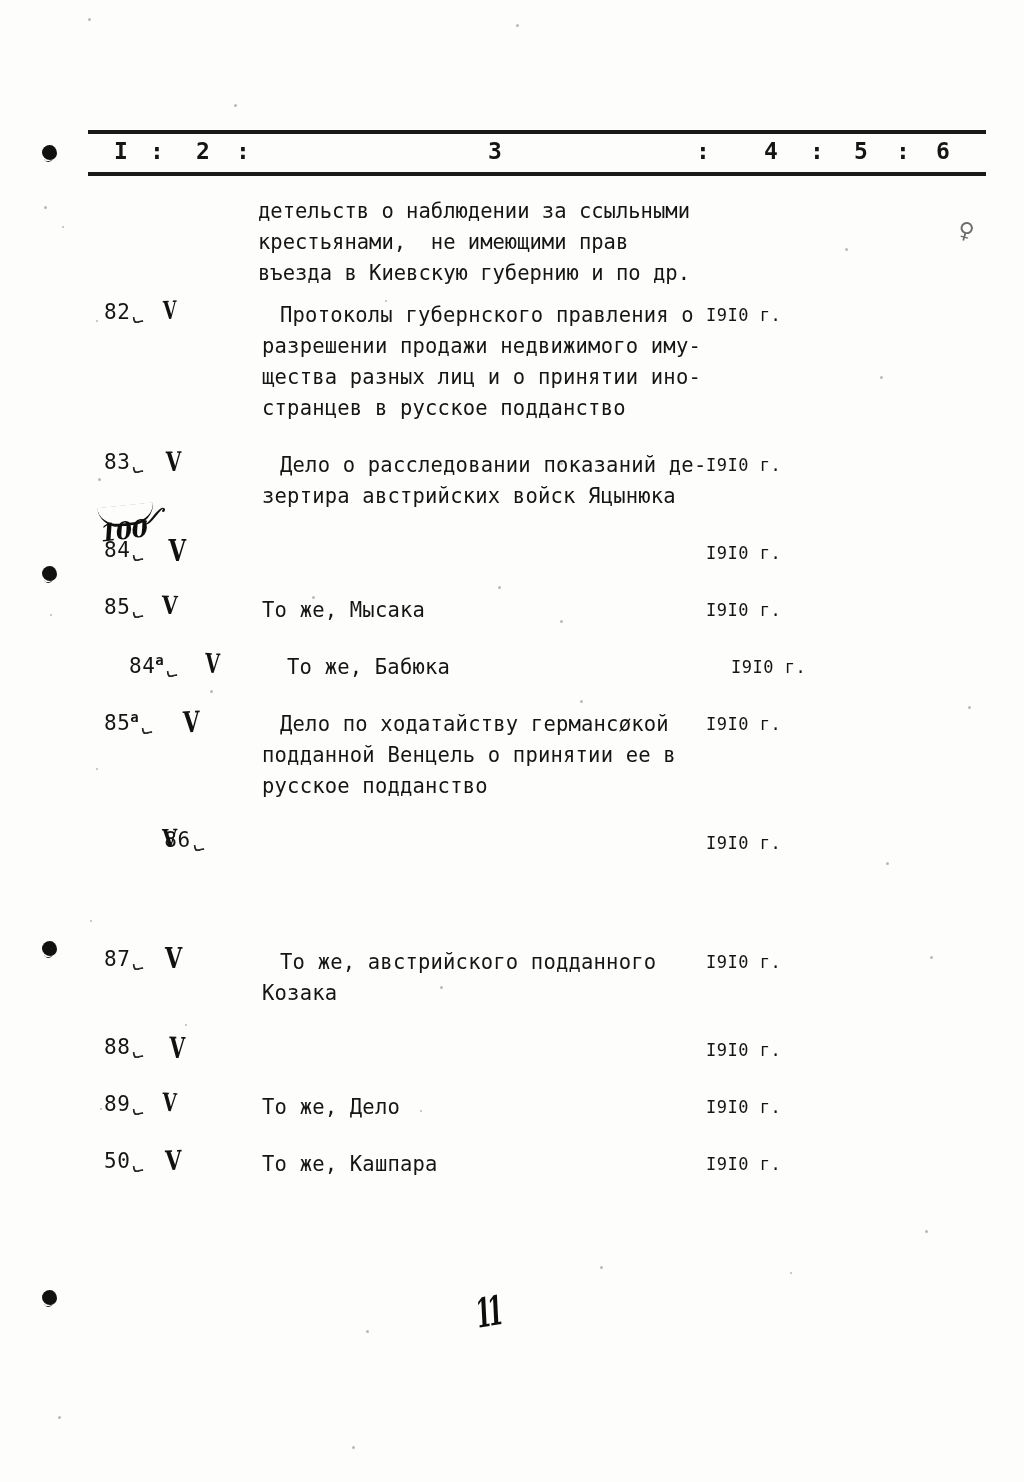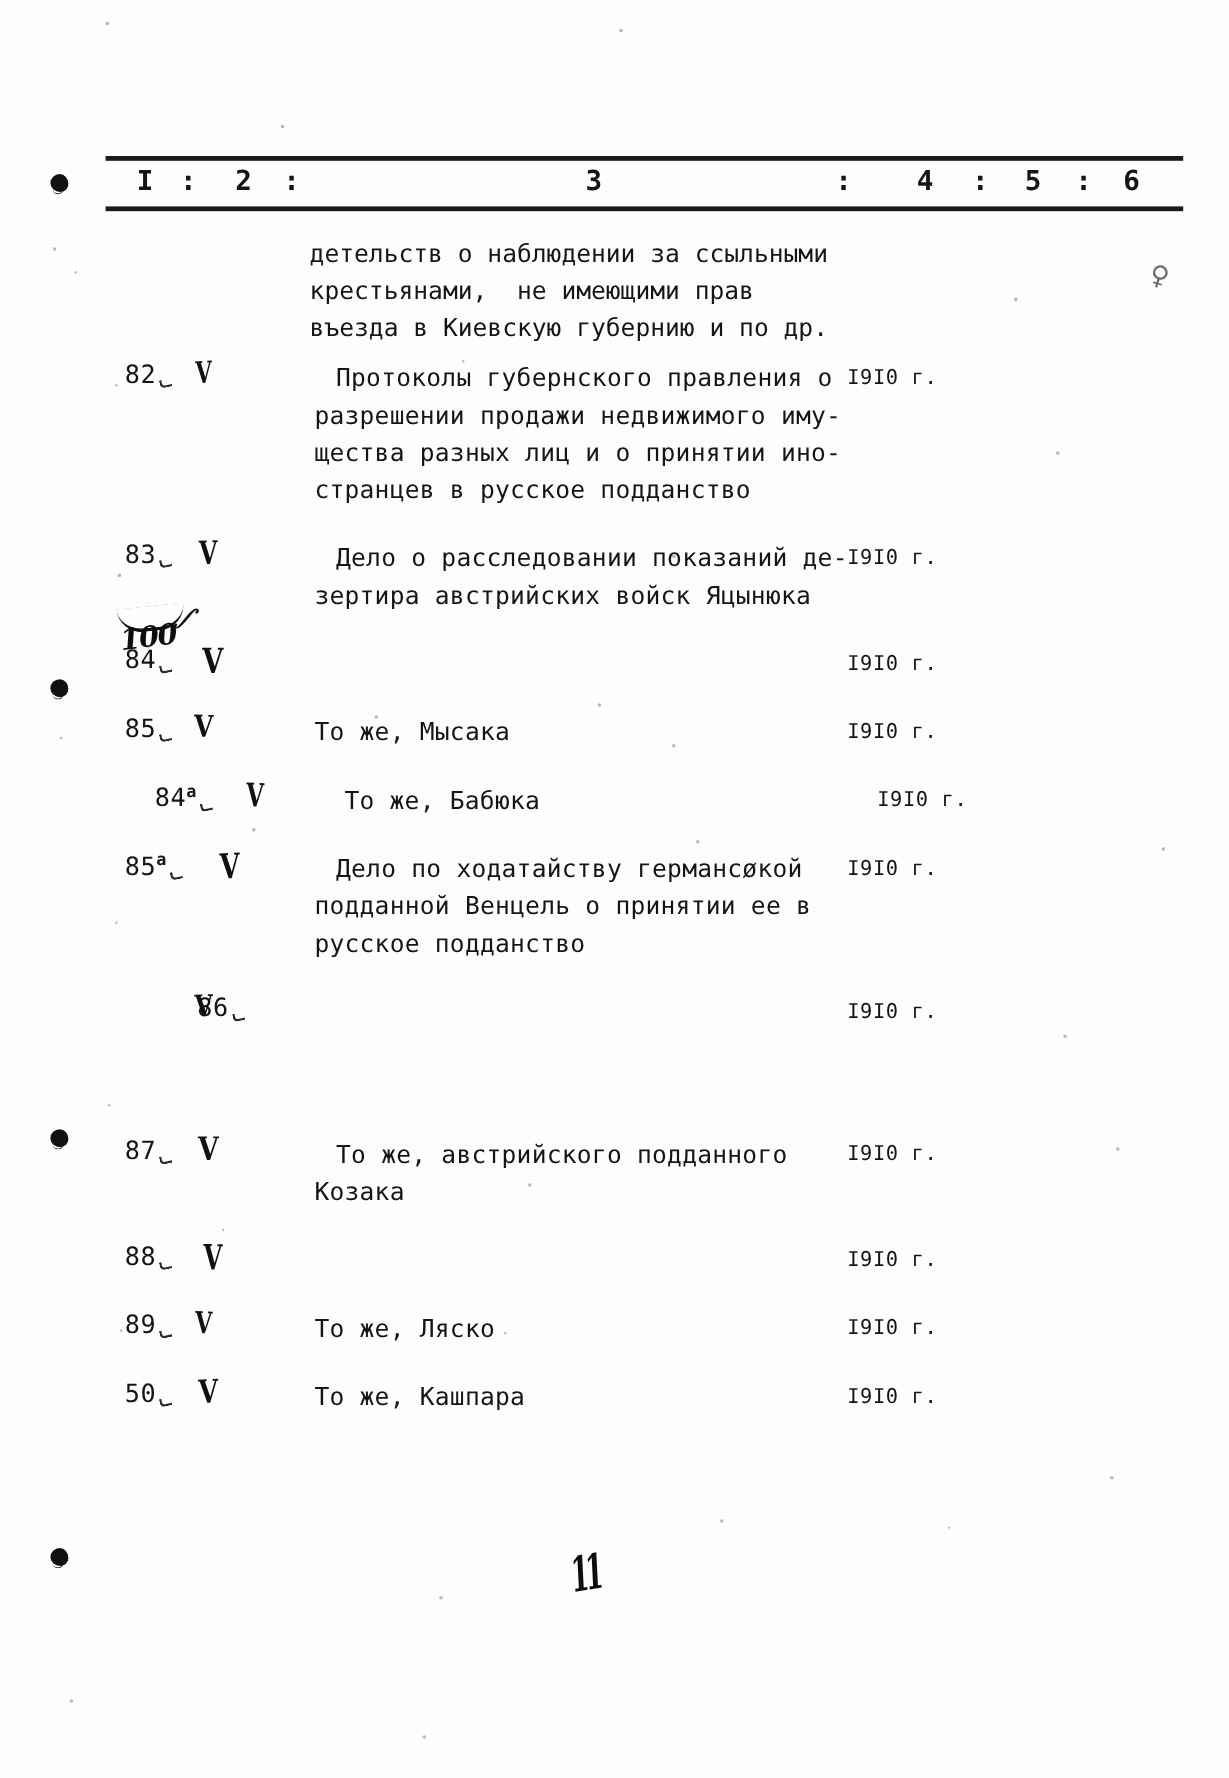--- a/index.html
+++ b/index.html
@@ -328,21 +328,21 @@
         <div class="desc" style="text-indent: 18px;">То же, австрийского подданного
 Козака</div>
         <div class="year">I9I0 г.</div>
       </div>
       <div class="entry" style="position: absolute; top: 839px; left: 0px; height: 31px;">
         <div class="num"><span class="n">88</span><span class="pencil-tick"></span><span class="checkmark" style="left: 62px; transform: scaleX(0.7) rotate(1deg); font-size: 29px;">V</span></div>
         <div class="year">I9I0 г.</div>
       </div>
       <div class="entry" style="position: absolute; top: 896px; left: 0px; height: 31px;">
         <div class="num"><span class="n">89</span><span class="pencil-tick"></span><span class="checkmark" style="left: 56px; transform: scaleX(0.74) rotate(2deg); font-size: 25px;">V</span></div>
-        <div class="desc">То же, Ляско</div>
+        <div class="desc">То же, Дело</div>
         <div class="year">I9I0 г.</div>
       </div>
       <div class="entry" style="position: absolute; top: 953px; left: 0px; height: 31px;">
         <div class="num"><span class="n">50</span><span class="pencil-tick"></span><span class="checkmark" style="left: 59px; transform: scaleX(0.78) rotate(-2deg); font-size: 27px;">V</span></div>
         <div class="desc">То же, Кашпара</div>
         <div class="year">I9I0 г.</div>
       </div>
     </div>
 
   <div id="corr-83-swash"></div>

